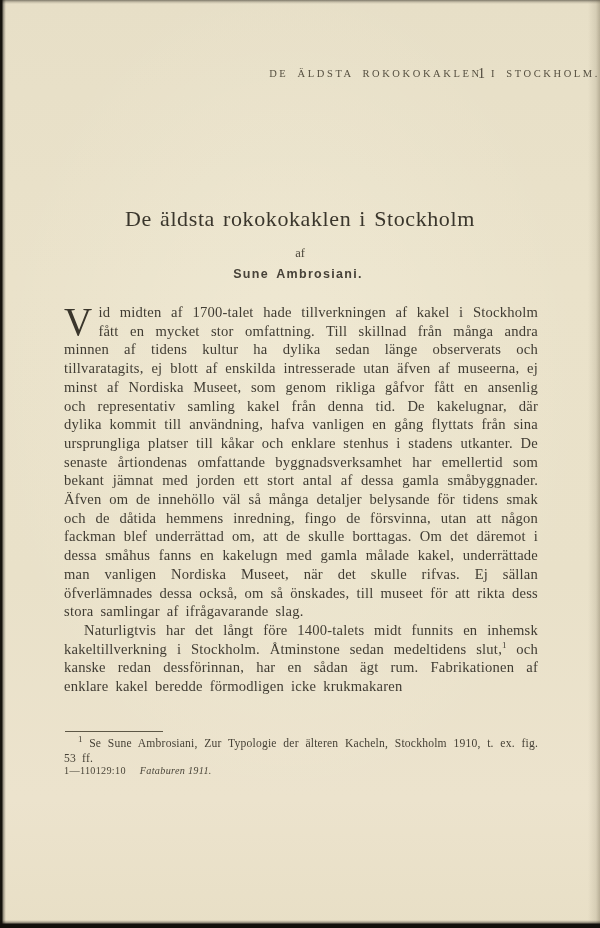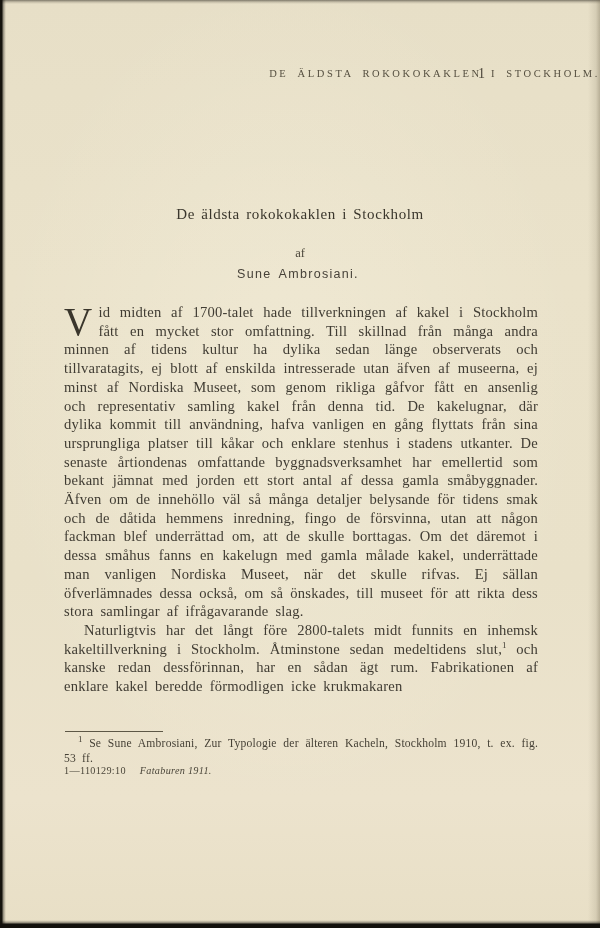--- a/index.html
+++ b/index.html
@@ -46,38 +46,38 @@
     font-size: 14px;
     letter-spacing: 0;
     color: #4b463a;
   }
 
   
   .title {
     position: absolute;
     top: 206px; left: 0; width: 600px;
     text-align: center;
-    font-size: 15px;
+    font-size: 22px;
     letter-spacing: 0.6px;
     word-spacing: 2px;
     color: #3a362c;
   }
   .byline-prefix {
     position: absolute;
     top: 246px; left: 0; width: 600px;
     text-align: center;
     font-size: 12.5px;
     color: #4b463a;
   }
   .author {
     position: absolute;
     top: 267px; left: 0; width: 596px;
     text-align: center;
     font-family: "Liberation Sans", sans-serif;
-    font-weight: 400;
+    font-weight: 700;
     font-size: 12.5px;
     letter-spacing: 1.3px;
     word-spacing: 3px;
     color: #474239;
   }
 
   
   .body-block {
     position: absolute;
     top: 303px; left: 64px;
@@ -158,21 +158,21 @@
   <div class="page-number">1</div>
 
   <h1 class="title" style="font-weight: normal; margin: 0;">De äldsta rokokokaklen i Stockholm</h1>
 
   <div class="byline-prefix">af</div>
 
   <div class="author">Sune Ambrosiani.</div>
 
   <div class="body-block">
     <p class="para-1"><span class="dropcap">V</span><span>id midten af 1700-talet hade tillverkningen af kakel i Stockholm fått en mycket stor omfattning. Till skillnad från många andra minnen af tidens kultur ha dylika sedan länge observerats och tillvaratagits, ej blott af enskilda intresserade utan äfven af museerna, ej minst af Nordiska Museet, som genom rikliga gåfvor fått en ansenlig och representativ samling kakel från denna tid. De kakelugnar, där dylika kommit till användning, hafva vanligen en gång flyttats från sina ursprungliga platser till kåkar och enklare stenhus i stadens utkanter. De senaste årtiondenas omfattande byggnadsverksamhet har emellertid som bekant jämnat med jorden ett stort antal af dessa gamla småbyggnader. Äfven om de innehöllo väl så många detaljer belysande för tidens smak och de dåtida hemmens inredning, fingo de försvinna, utan att någon fackman blef underrättad om, att de skulle borttagas. Om det däremot i dessa småhus fanns en kakelugn med gamla målade kakel, underrättade man vanligen Nordiska Museet, när det skulle rifvas. Ej sällan öfverlämnades dessa också, om så önskades, till museet för att rikta dess stora samlingar af ifrågavarande slag.</span></p>
-    <p class="para-2"><span>Naturligtvis har det långt före 2800-talets midt funnits en inhemsk kakeltillverkning i Stockholm. Åtminstone sedan medeltidens slut,</span><sup class="fn-ref">1</sup><span> och kanske redan dessförinnan, har en sådan ägt rum. Fabrikationen af enklare kakel beredde förmodligen icke krukmakaren</span></p>
+    <p class="para-2"><span>Naturligtvis har det långt före 1400-talets midt funnits en inhemsk kakeltillverkning i Stockholm. Åtminstone sedan medeltidens slut,</span><sup class="fn-ref">1</sup><span> och kanske redan dessförinnan, har en sådan ägt rum. Fabrikationen af enklare kakel beredde förmodligen icke krukmakaren</span></p>
   </div>
 
   <div class="footnote-rule"></div>
 
   <div class="footnote"><span class="fn-first-indent"></span><sup class="fn-ref">1</sup><span> Se Sune Ambrosiani, Zur Typologie der älteren Kacheln, Stockholm 1910, t. ex. fig. 53 ff.</span></div>
 
   <div class="imprint"><span>1—110129:10</span><span class="journal">Fataburen 1911.</span></div>
 
 </div>
 

